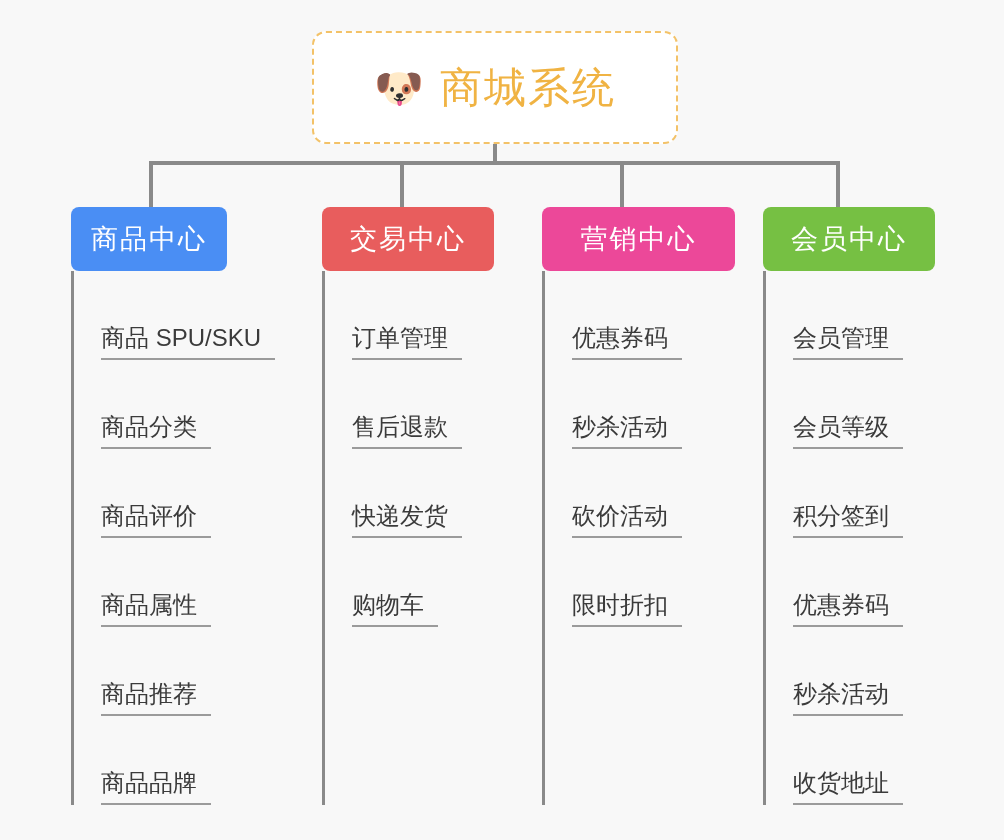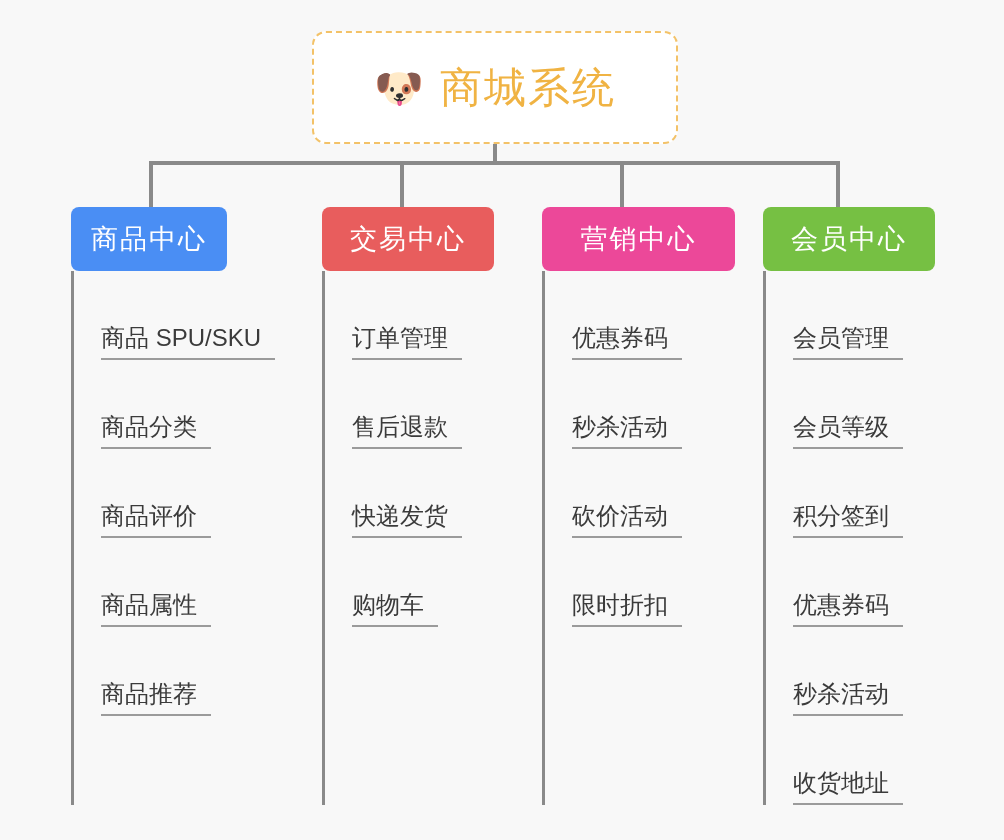--- a/index.html
+++ b/index.html
@@ -170,20 +170,23 @@
       </div>
       <div class="leaf">
         <span class="leaf-label">商品评价</span>
       </div>
       <div class="leaf">
         <span class="leaf-label">商品属性</span>
       </div>
       <div class="leaf">
         <span class="leaf-label">商品推荐</span>
       </div>
+      <div class="leaf">
+        <span class="leaf-label">商品品牌</span>
+      </div>
     </div>
   </div>
 
   <div class="column" id="col-1">
     <div class="cat-header">
       <span>交易中心</span>
     </div>
     <div class="spine" style="height:534px;"></div>
     <div class="items">
       <div class="leaf">

